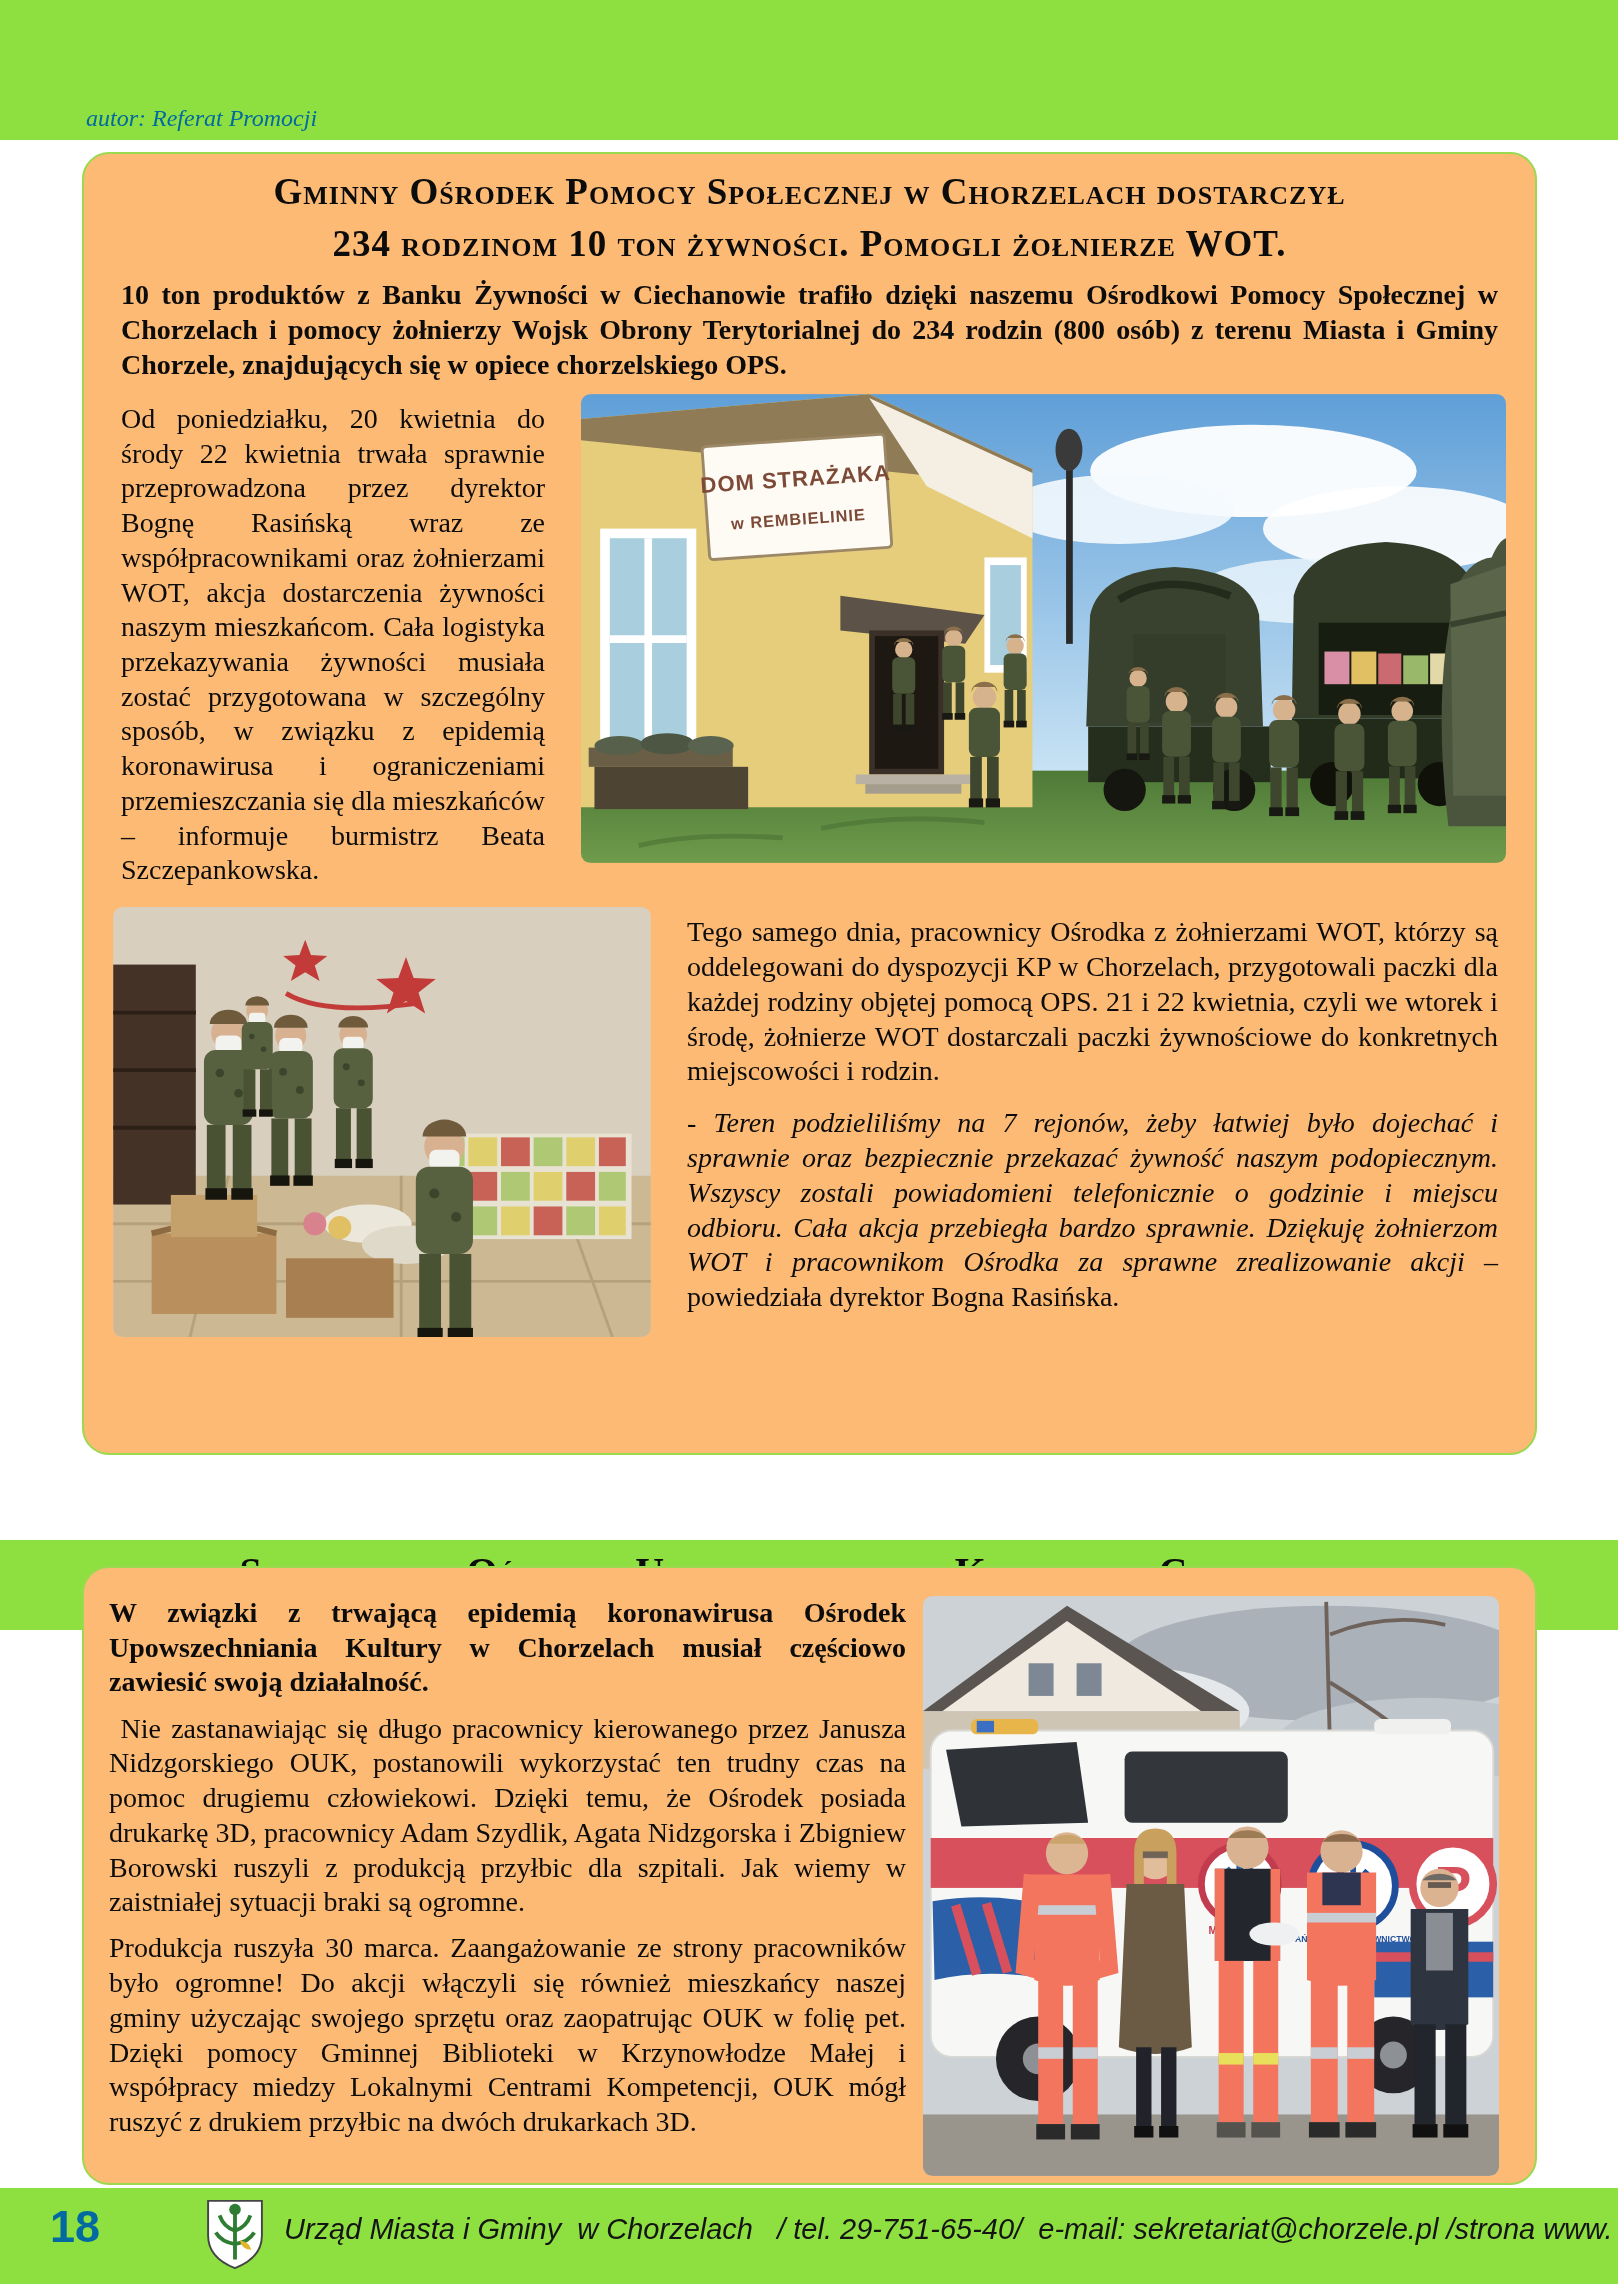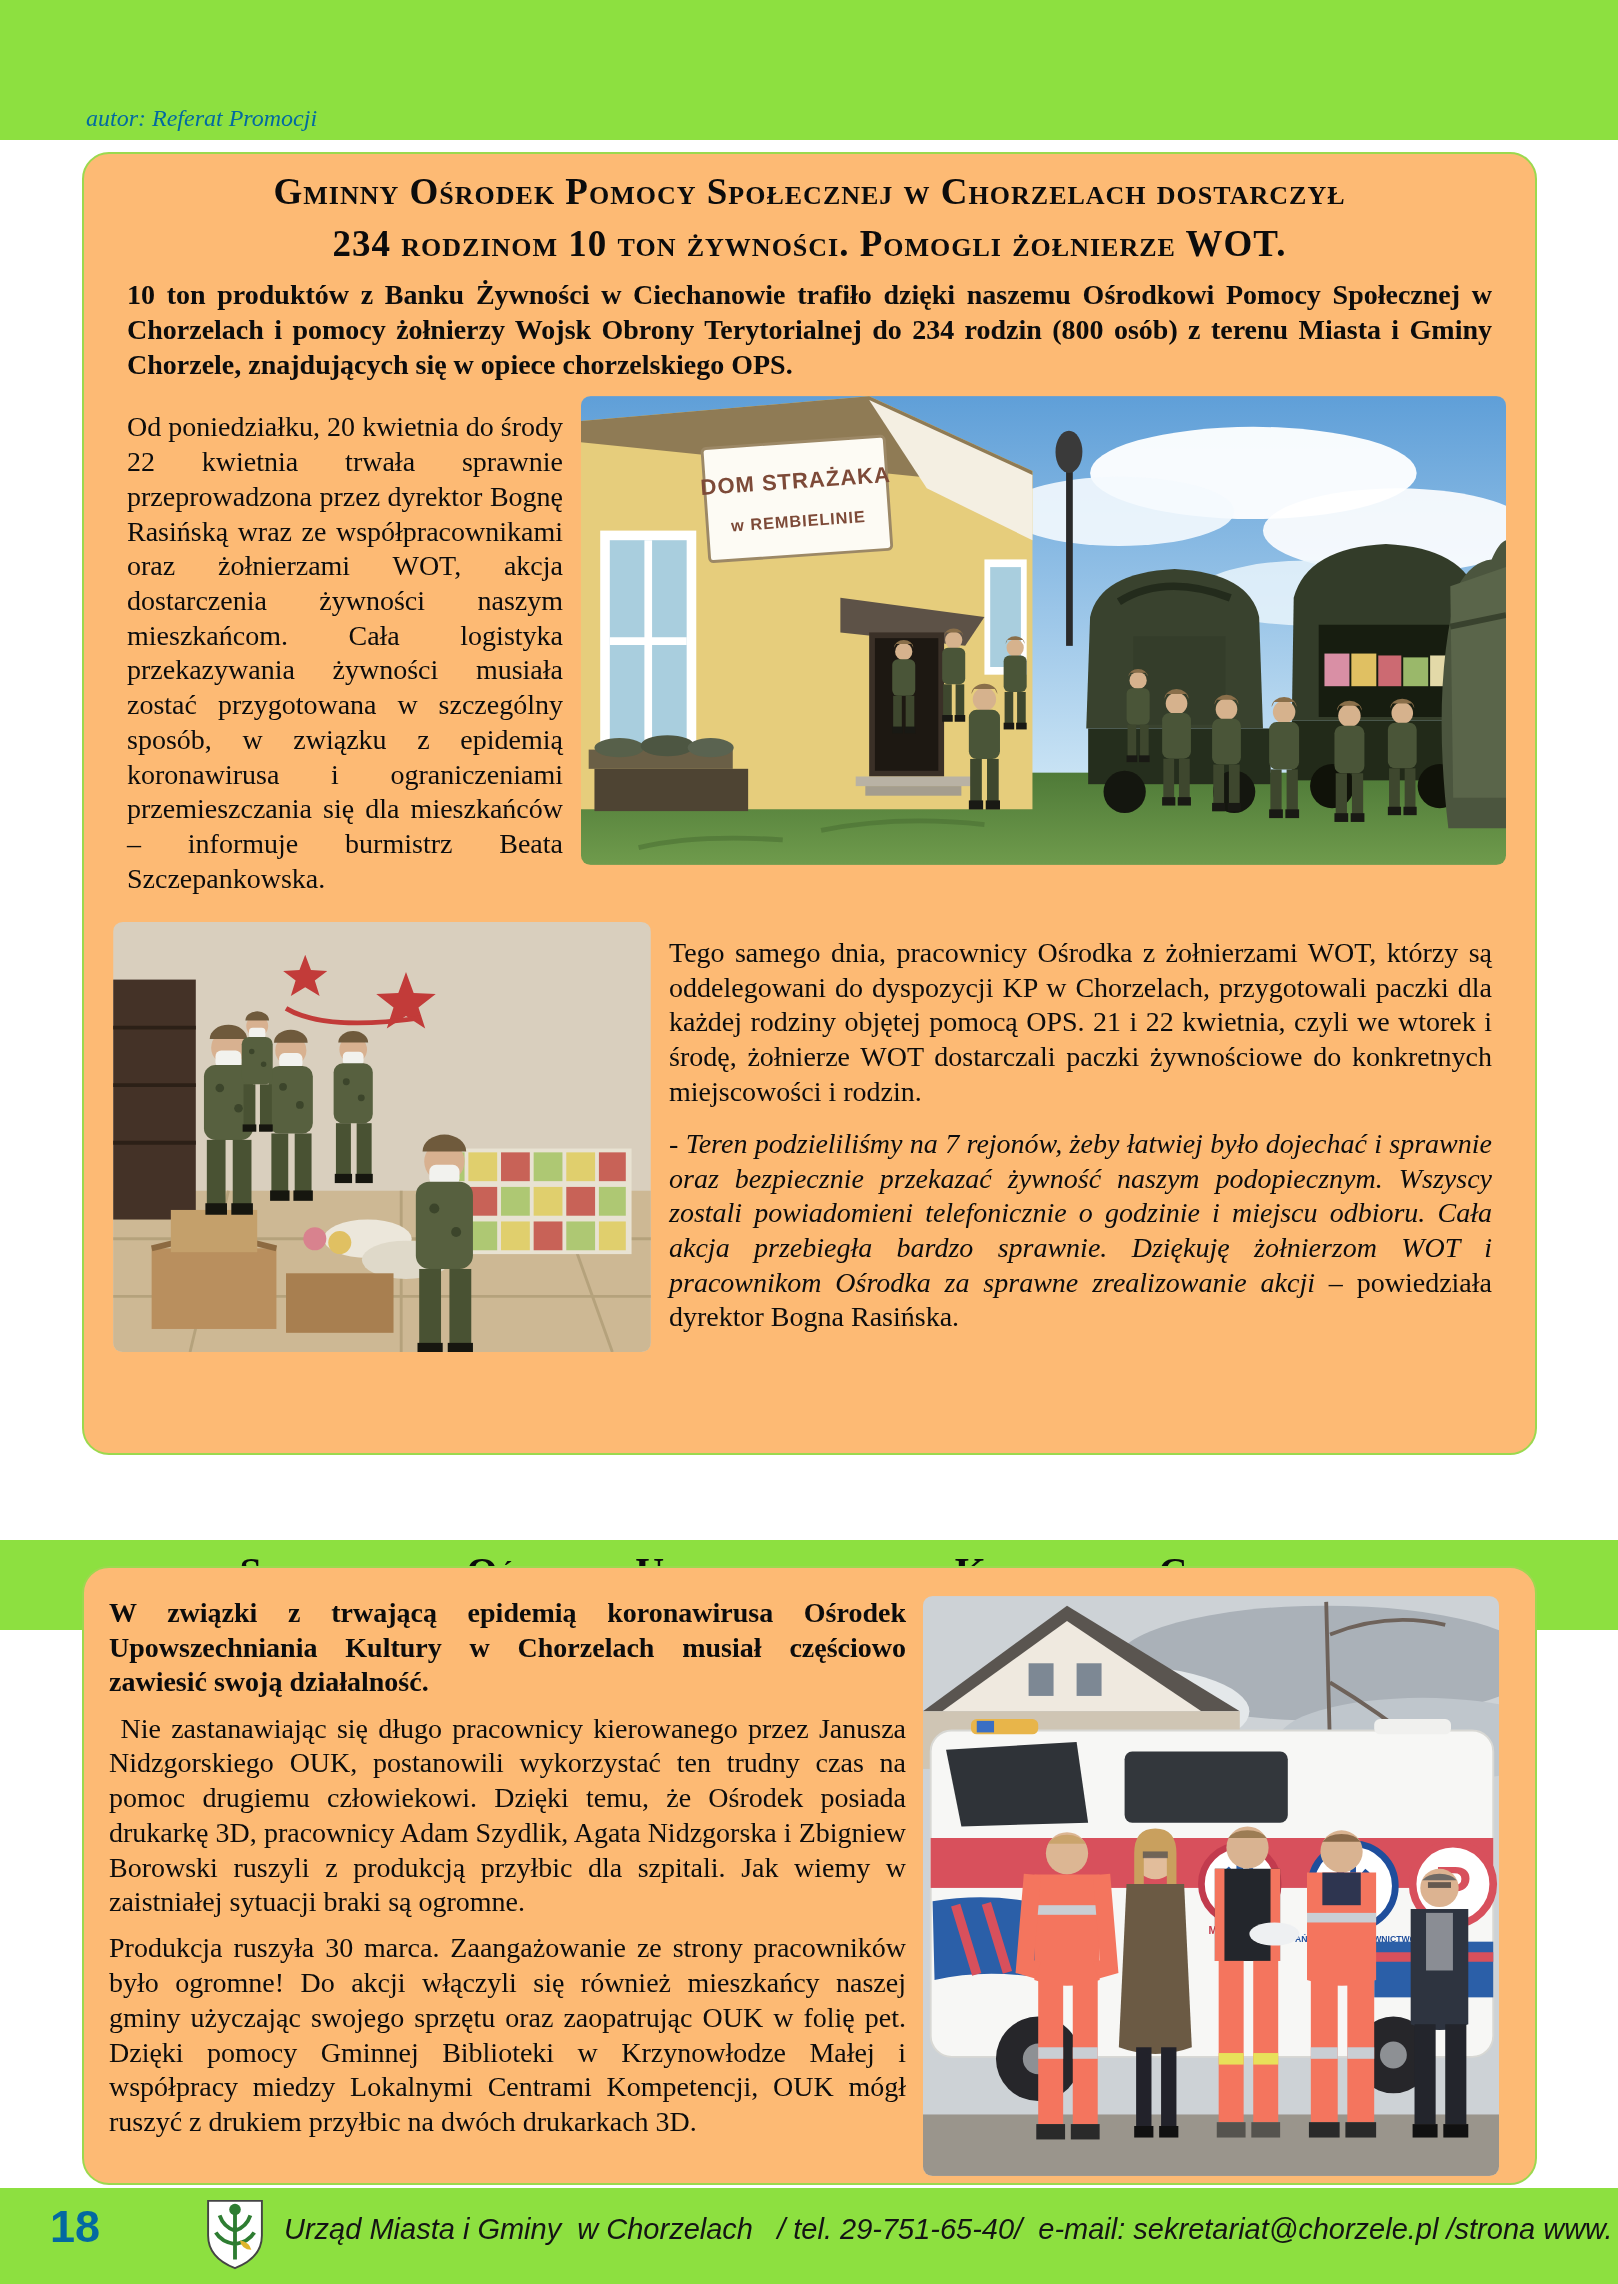--- a/index.html
+++ b/index.html
@@ -9,24 +9,24 @@
   .band1{top:0;height:140px;}
   .band1 .btitle{position:absolute;top:44px;left:0;width:100%;text-align:center;
         font-variant:small-caps;font-weight:bold;font-size:56px;letter-spacing:1.9px;line-height:1;}
   .author{position:absolute;font-style:italic;font-size:24px;color:#0369a1;}
   .band1 .author{left:86px;bottom:7.7px;}
   .box{position:absolute;left:82px;width:1455px;background:#fdba74;border:2.9px solid #9bd94e;
        border-radius:27px;box-sizing:border-box;overflow:hidden;}
   .box1{top:152px;height:1303px;padding:11.5px 29px;}
   .s1-title{text-align:center;font-variant:small-caps;font-weight:bold;font-size:37px;
        line-height:1.42;letter-spacing:1px;}
-  .para{font-size:28px;text-align:justify;line-height:1.24;margin:14px;}
+  .para{font-size:28px;text-align:justify;line-height:1.24;margin:8px;}
   .bold{font-weight:bold;}
   .s1-lead{margin-top:7.7px;}
-  .cols{display:flex;gap:4px;margin-top:11.5px;align-items:flex-start;}
+  .cols{display:flex;gap:28px;margin-top:11.5px;align-items:flex-start;}
   .colL{width:504px;}
   .colR{flex:1;}
   .photo{border-radius:9.6px;overflow:hidden;display:block;flex:none;}
   .s1-para2{margin-top:11.5px;}
   .quote{font-style:italic;margin-top:17.3px;}
   .quote .tail{font-style:normal;}
   .band2{top:1540px;height:90px;}
   .band2 .btitle{position:absolute;top:11.5px;left:0;width:100%;text-align:center;
         font-variant:small-caps;font-weight:bold;font-size:40px;letter-spacing:1px;line-height:1;}
   .band2 .author{left:86px;bottom:4.8px;font-size:14px;}

